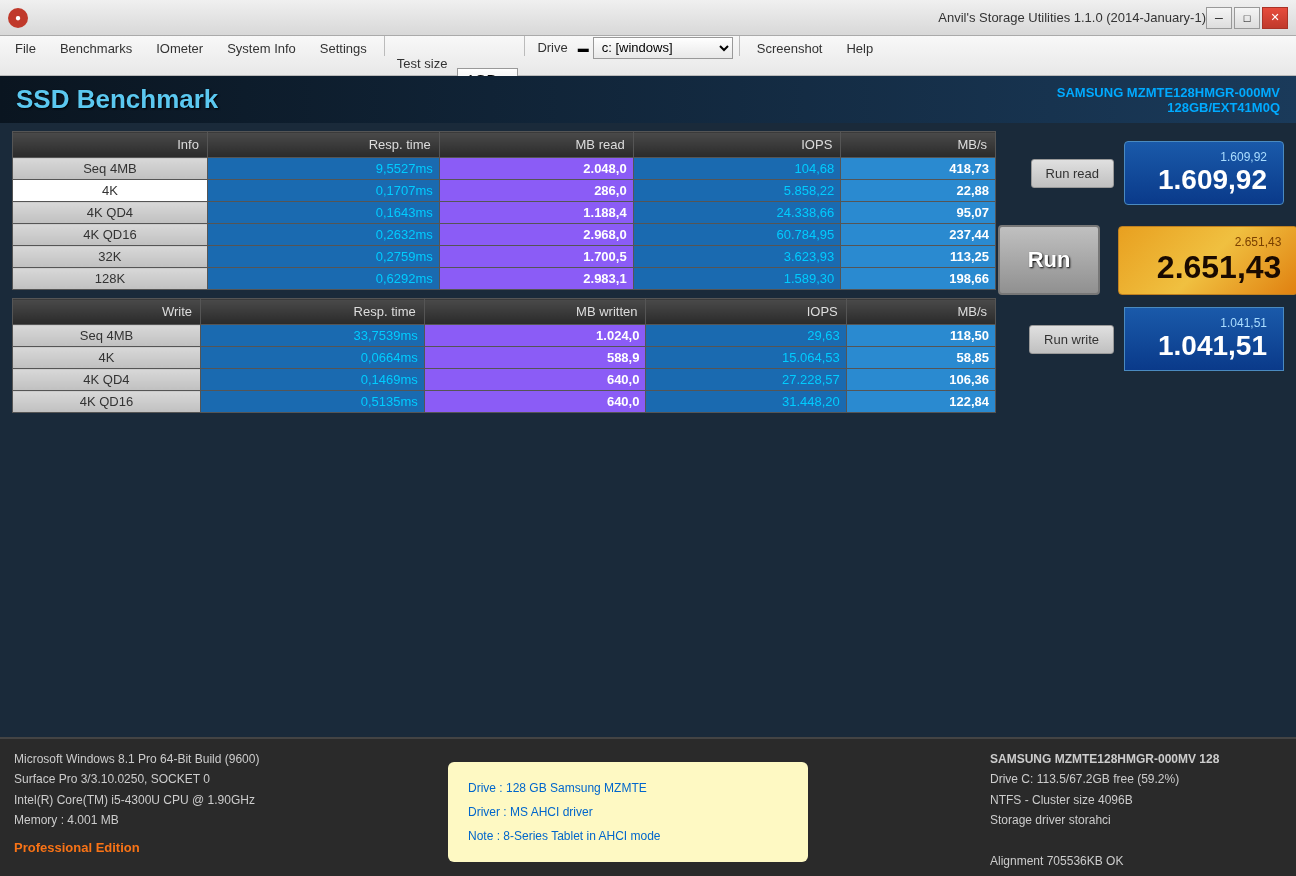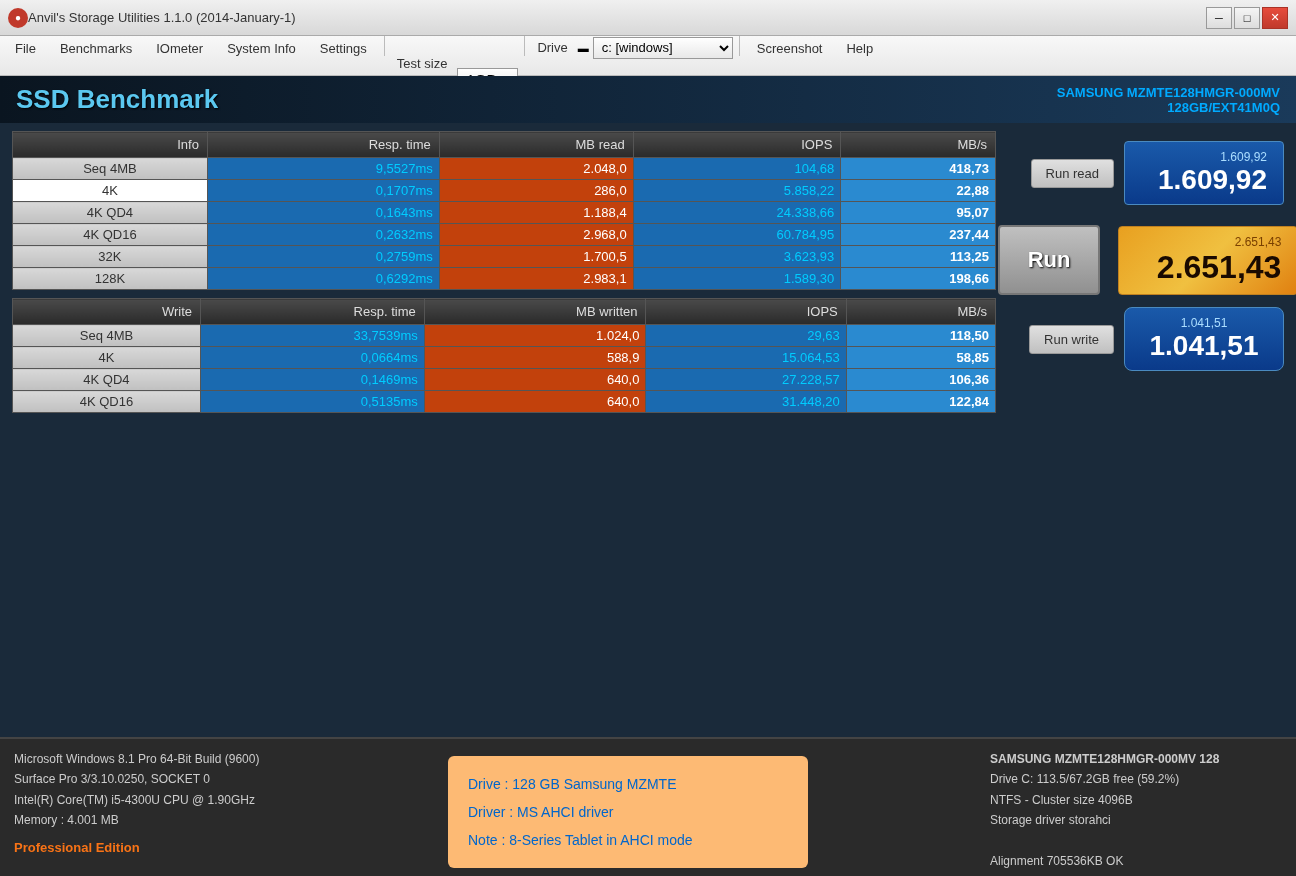--- a/index.html
+++ b/index.html
@@ -10,21 +10,21 @@
       background: linear-gradient(to bottom, #f0f0f0, #d8d8d8);
       height: 36px;
       display: flex;
       align-items: center;
       justify-content: space-between;
       padding: 0 8px;
       border-bottom: 1px solid #aaa;
     }
     .title-bar-left { display: flex; align-items: center; gap: 6px; }
     .title-bar-icon { width: 20px; height: 20px; background: #c0392b; border-radius: 50%; display: flex; align-items: center; justify-content: center; color: white; font-size: 10px; font-weight: bold; }
-    .title-bar-text { font-size: 13px; color: #333; flex: 1; text-align: left; }
+    .title-bar-text { font-size: 13px; color: #333; flex: 1; text-align: right; }
     .title-bar-controls { display: flex; gap: 2px; }
     .title-btn { width: 26px; height: 22px; border: 1px solid #999; background: linear-gradient(to bottom, #f5f5f5, #ddd); cursor: pointer; display: flex; align-items: center; justify-content: center; font-size: 11px; }
     .title-btn.close { background: linear-gradient(to bottom, #e74c3c, #c0392b); color: white; border-color: #a93226; }
 
     
     .menu-bar {
       background: linear-gradient(to bottom, #f8f8f8, #e8e8e8);
       height: 40px;
       display: flex;
       align-items: flex-start;
@@ -117,21 +117,21 @@
       text-align: center !important;
       border: 1px solid #aaa;
     }
     .row-label-selected {
       background: white;
       color: #333;
       text-align: center !important;
       border: 2px dashed #666;
     }
     .cell-blue-dark { background: #1a6ab0; color: #00ccff; font-weight: normal; }
-    .cell-blue-light { background: #c2410c; color: #fff; font-weight: normal; }
+    .cell-blue-light { background: #8b5cf6; color: #fff; font-weight: bold; }
     .cell-mb { background: #2a8ad0; color: #fff; font-weight: bold; }
     .run-read-btn {
       padding: 6px 14px;
       background: linear-gradient(to bottom, #e0e0e0, #c0c0c0);
       border: 1px solid #999;
       border-radius: 3px;
       cursor: pointer;
       font-size: 13px;
       color: #333;
     }
@@ -176,23 +176,23 @@
       padding: 8px 16px;
       text-align: right;
       min-width: 180px;
     }
     .score-box-total .score-label { font-size: 12px; color: #7a4000; }
     .score-box-total .score-value { font-size: 32px; font-weight: bold; color: #1a0a00; }
 
     .score-box-write {
       background: linear-gradient(to bottom, #1a5aaa, #0a3a8a);
       border: 1px solid #4a8ac0;
-      border-radius: 8px;
+      border-radius: 0;
       padding: 8px 16px;
-      text-align: center;
+      text-align: right;
       min-width: 160px;
     }
     .score-box-write .score-label { font-size: 12px; color: #aaddff; }
     .score-box-write .score-value { font-size: 28px; font-weight: bold; color: white; }
 
     
     .bottom-bar {
       background: #2a2a2a;
       display: flex;
       height: 147px;
@@ -207,24 +207,24 @@
     }
     .bottom-left .professional { color: #f97316; font-weight: bold; font-size: 13px; }
     .bottom-center {
       flex: 1;
       display: flex;
       align-items: center;
       justify-content: center;
       padding: 10px;
     }
     .drive-info-box {
-      background: #fdba74;
+      background: #fef9c3;
       border-radius: 6px;
       padding: 14px 20px;
-      font-size: 14px;
+      font-size: 12px;
       color: #0066cc;
       line-height: 2;
       min-width: 360px;
     }
     .bottom-right {
       padding: 10px 14px;
       color: #ccc;
       font-size: 12px;
       line-height: 1.7;
       min-width: 320px;

